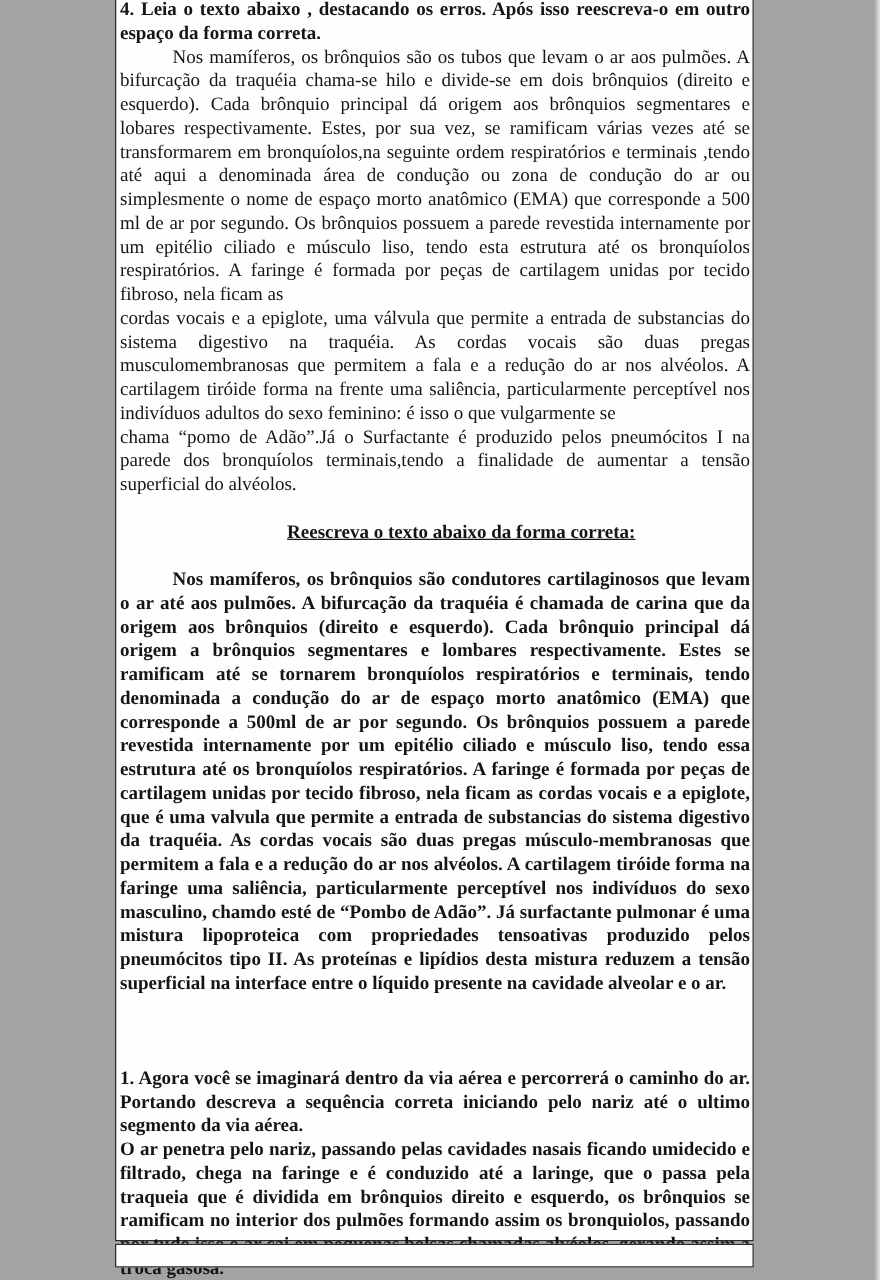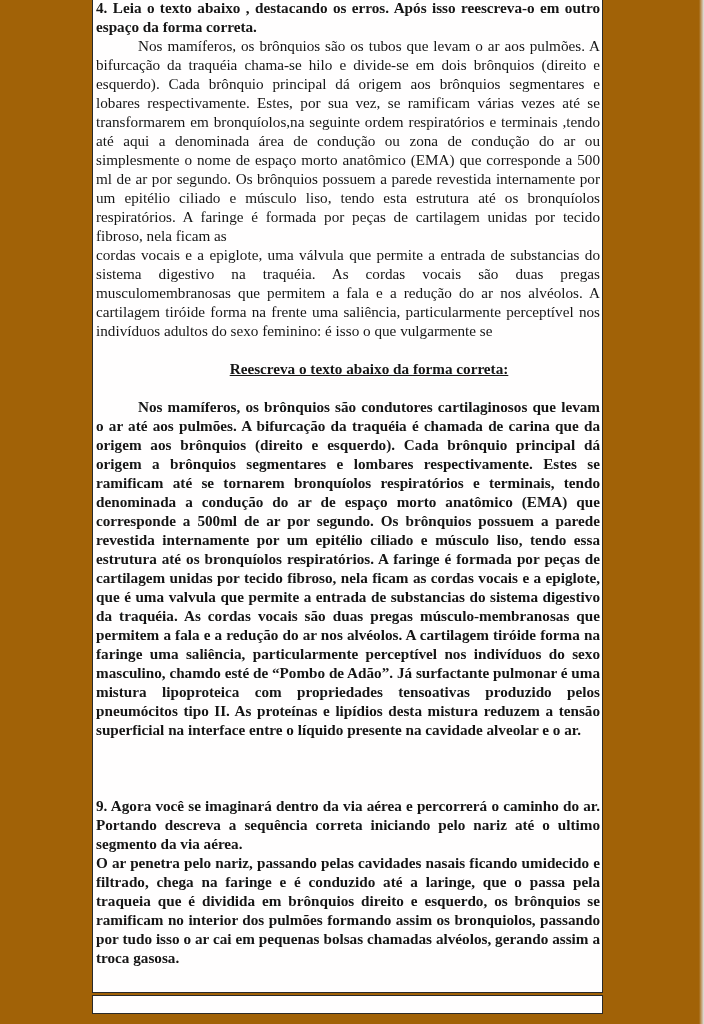--- a/index.html
+++ b/index.html
@@ -4,21 +4,21 @@
 <style>
   html, body {
     margin: 0;
     padding: 0;
     background: #ffffff;
   }
   .page {
     position: relative;
     width: 704px;
     height: 1024px;
-    background: #a16207;
+    background: #a3a3a3;
     overflow: hidden;
     font-family: "Liberation Serif", "DejaVu Serif", serif;
     color: #151515;
   }
   
   .main-cell {
     position: absolute;
     left: 92px;
     top: -6px;
     width: 511px;
@@ -72,28 +72,29 @@
 <div class="page">
 
   <div class="main-cell">
 
     <p class="bold">4. Leia o texto abaixo , destacando os erros. Após isso reescreva-o em outro espaço da forma correta.</p>
 
     <p class="indent">Nos mamíferos, os brônquios são os tubos que levam o ar  aos pulmões. A bifurcação da traquéia chama-se hilo e divide-se em dois brônquios (direito e esquerdo). Cada brônquio principal dá origem aos brônquios segmentares e lobares respectivamente. Estes, por sua vez, se ramificam várias vezes até se transformarem em bronquíolos,na seguinte ordem respiratórios e terminais ,tendo até aqui a denominada área de condução ou zona de condução do ar ou simplesmente o nome de espaço morto anatômico (EMA) que corresponde a 500 ml de ar por segundo. Os brônquios possuem a parede revestida internamente por um epitélio ciliado e  músculo liso, tendo esta estrutura  até os bronquíolos respiratórios. A faringe é formada por peças de cartilagem unidas por tecido fibroso, nela ficam as</p>
 
     <p>cordas vocais e a epiglote, uma válvula que permite a entrada de substancias do sistema digestivo na traquéia. As cordas vocais são duas pregas musculomembranosas que permitem a fala e a redução do ar nos alvéolos. A cartilagem tiróide forma na frente uma saliência, particularmente perceptível nos indivíduos adultos do sexo feminino: é isso o que vulgarmente se</p>
 
+    <p>chama “pomo de Adão”.Já o Surfactante é produzido pelos pneumócitos I na parede dos bronquíolos terminais,tendo a finalidade de aumentar a tensão superficial do alvéolos.</p>
 
     <p class="rewrite-heading">
       <span>Reescreva o texto abaixo da forma correta:</span>
     </p>
 
     <p class="bold indent">Nos mamíferos, os brônquios são condutores cartilaginosos que levam o ar até aos pulmões. A bifurcação da traquéia é chamada de carina que da origem aos brônquios (direito e esquerdo). Cada brônquio principal dá origem a brônquios segmentares e lombares respectivamente. Estes se ramificam até se tornarem bronquíolos respiratórios e terminais, tendo denominada a condução do ar de espaço morto anatômico (EMA) que corresponde a 500ml de ar por segundo. Os brônquios possuem a parede revestida internamente por um epitélio ciliado e músculo liso, tendo essa estrutura até os bronquíolos respiratórios. A faringe é formada por peças de cartilagem unidas por tecido fibroso, nela ficam as cordas vocais e a epiglote, que é uma valvula que permite a entrada de substancias do sistema digestivo da traquéia. As cordas vocais são duas pregas músculo-membranosas que permitem a fala e a redução do ar nos alvéolos. A cartilagem tiróide forma na faringe uma saliência, particularmente perceptível nos indivíduos do sexo masculino, chamdo esté de “Pombo de Adão”. Já surfactante pulmonar é uma mistura lipoproteica com propriedades tensoativas produzido pelos pneumócitos tipo II. As proteínas e lipídios desta mistura reduzem a tensão superficial na interface entre o líquido presente na cavidade alveolar e o ar.</p>
 
-    <p class="bold q5-block">9. Agora você se imaginará dentro da via aérea e percorrerá o caminho do ar. Portando descreva a sequência correta iniciando pelo nariz até o ultimo segmento da via aérea.</p>
+    <p class="bold q5-block">1. Agora você se imaginará dentro da via aérea e percorrerá o caminho do ar. Portando descreva a sequência correta iniciando pelo nariz até o ultimo segmento da via aérea.</p>
 
     <p class="bold">O ar penetra pelo nariz, passando pelas cavidades nasais ficando umidecido e filtrado, chega na faringe e é conduzido até a laringe, que o passa pela traqueia que é dividida em brônquios direito e esquerdo, os brônquios se ramificam no interior dos pulmões formando assim os bronquiolos, passando por tudo isso o ar cai em pequenas bolsas chamadas alvéolos, gerando assim a troca gasosa.</p>
 
   </div>
 
   <div class="empty-row"></div>
 
   <div class="edge-shadow"></div>
 
 </div>

